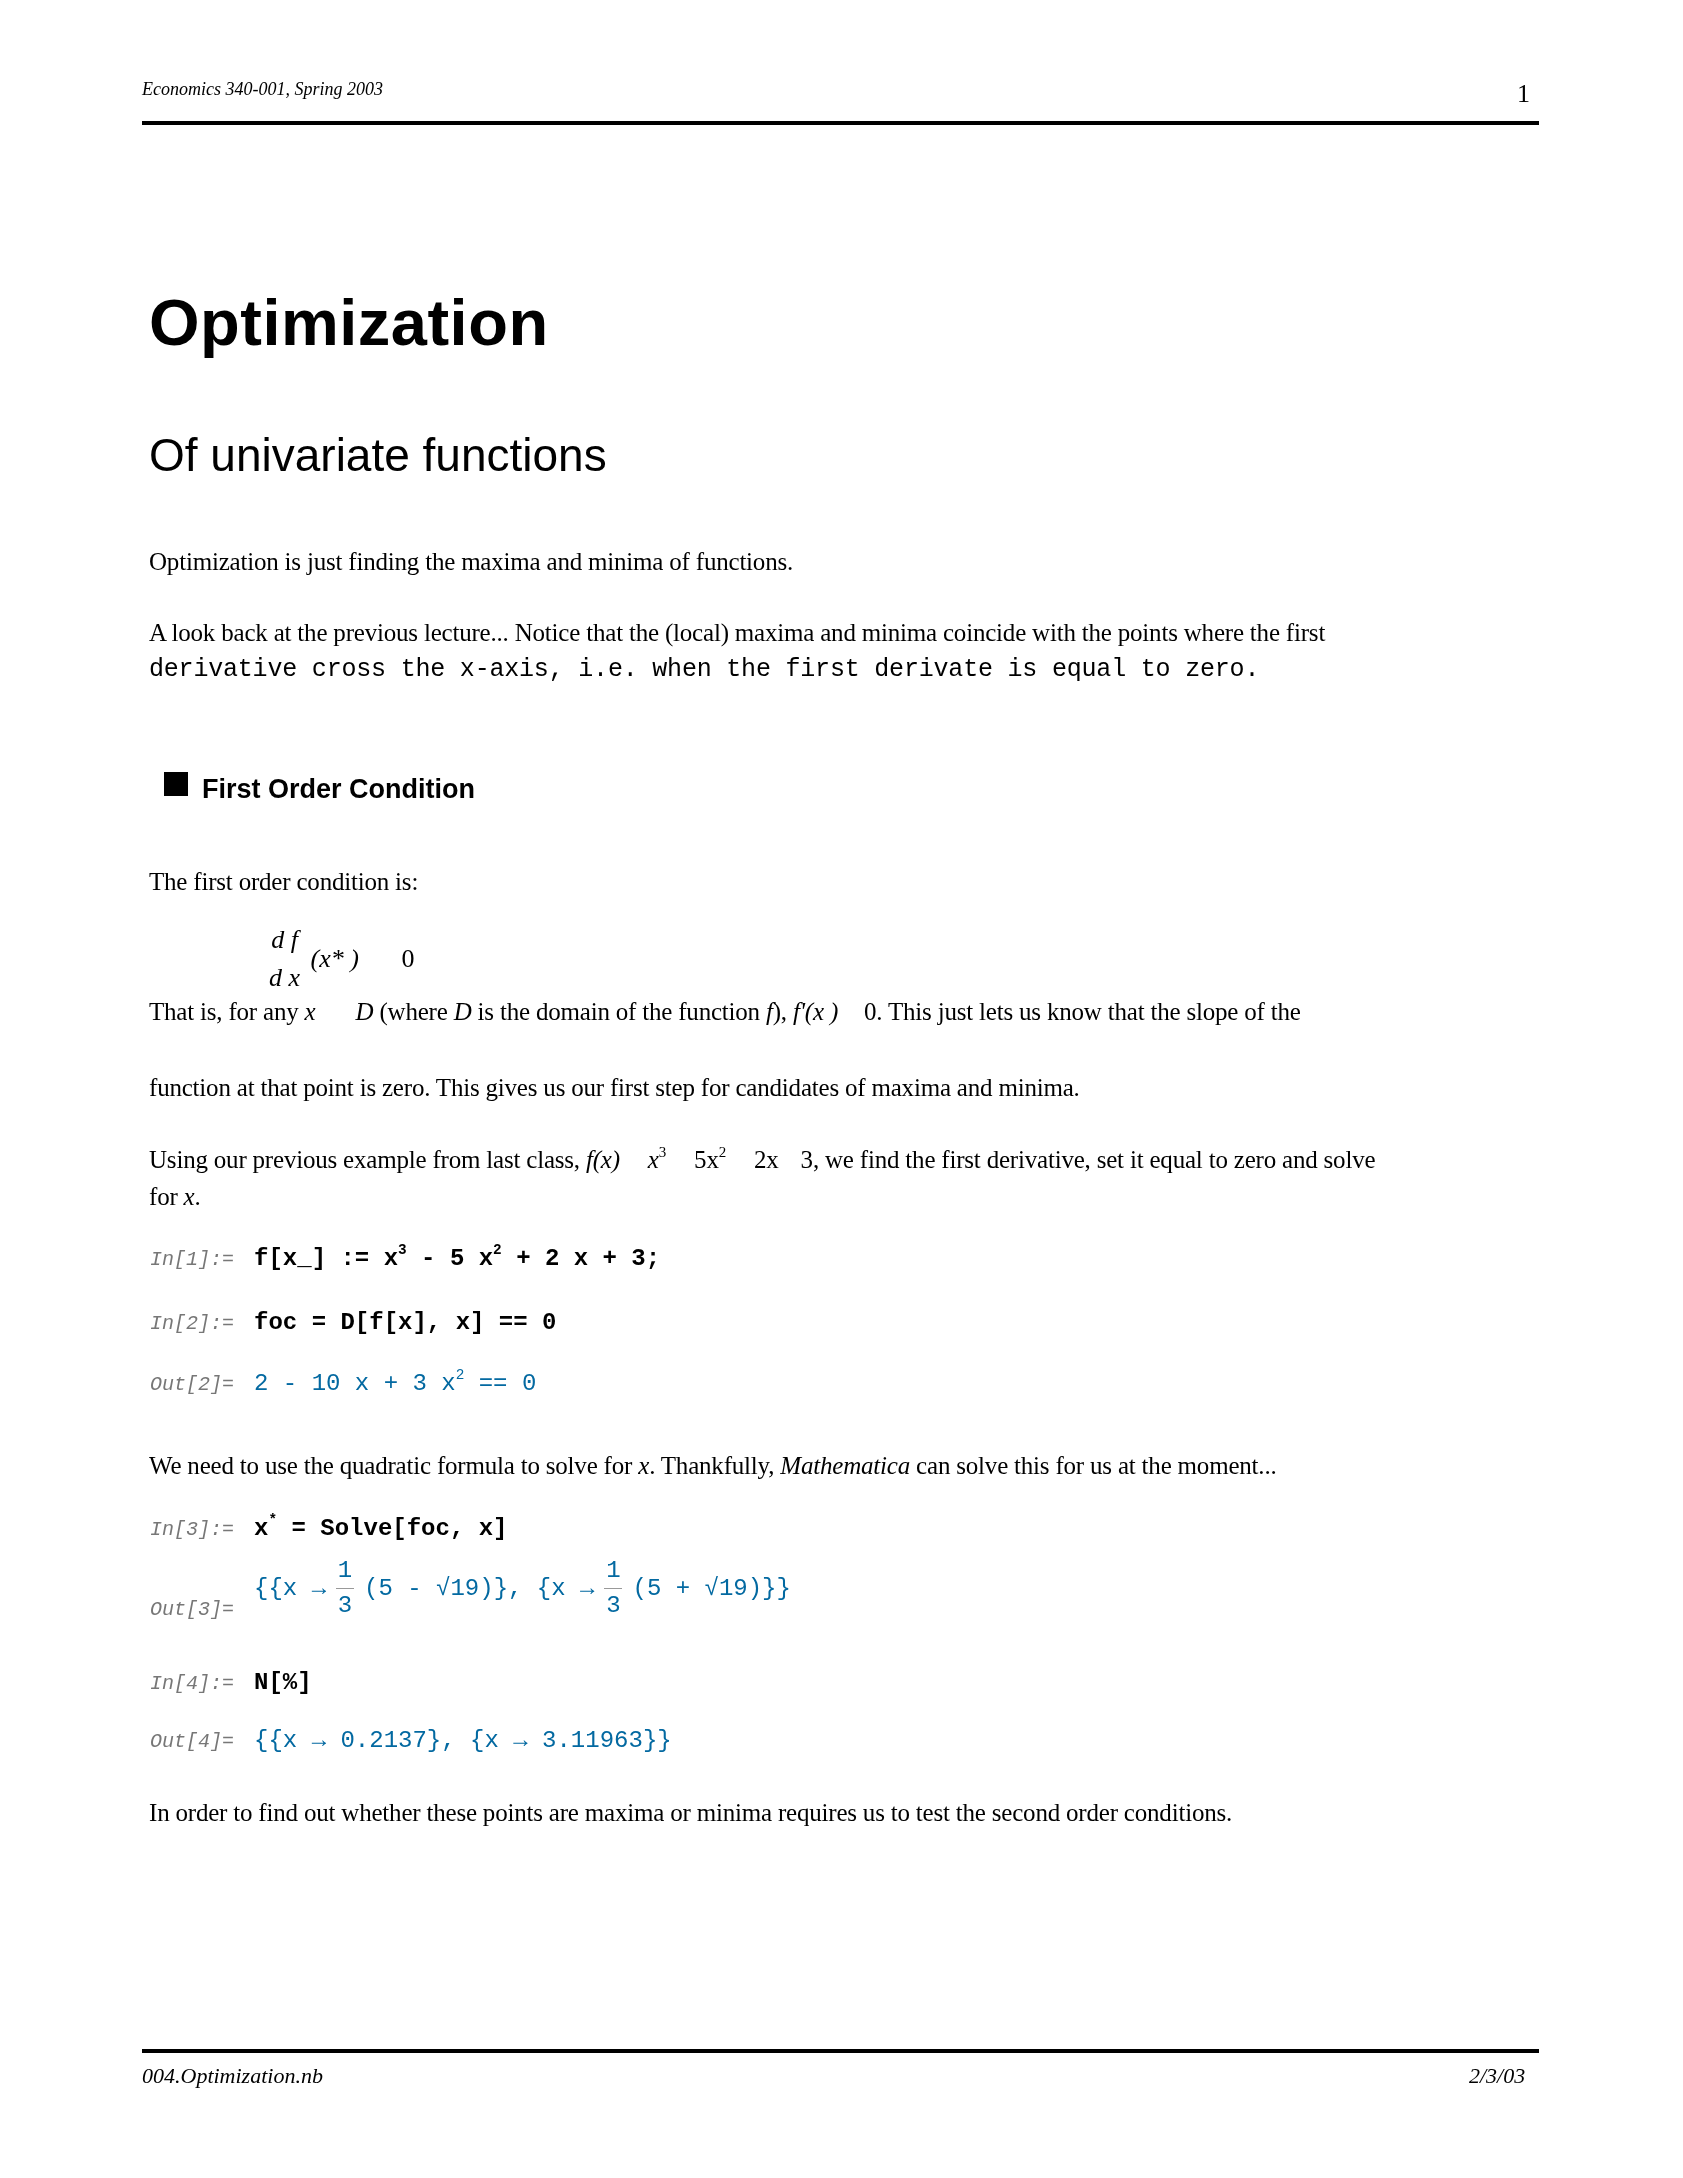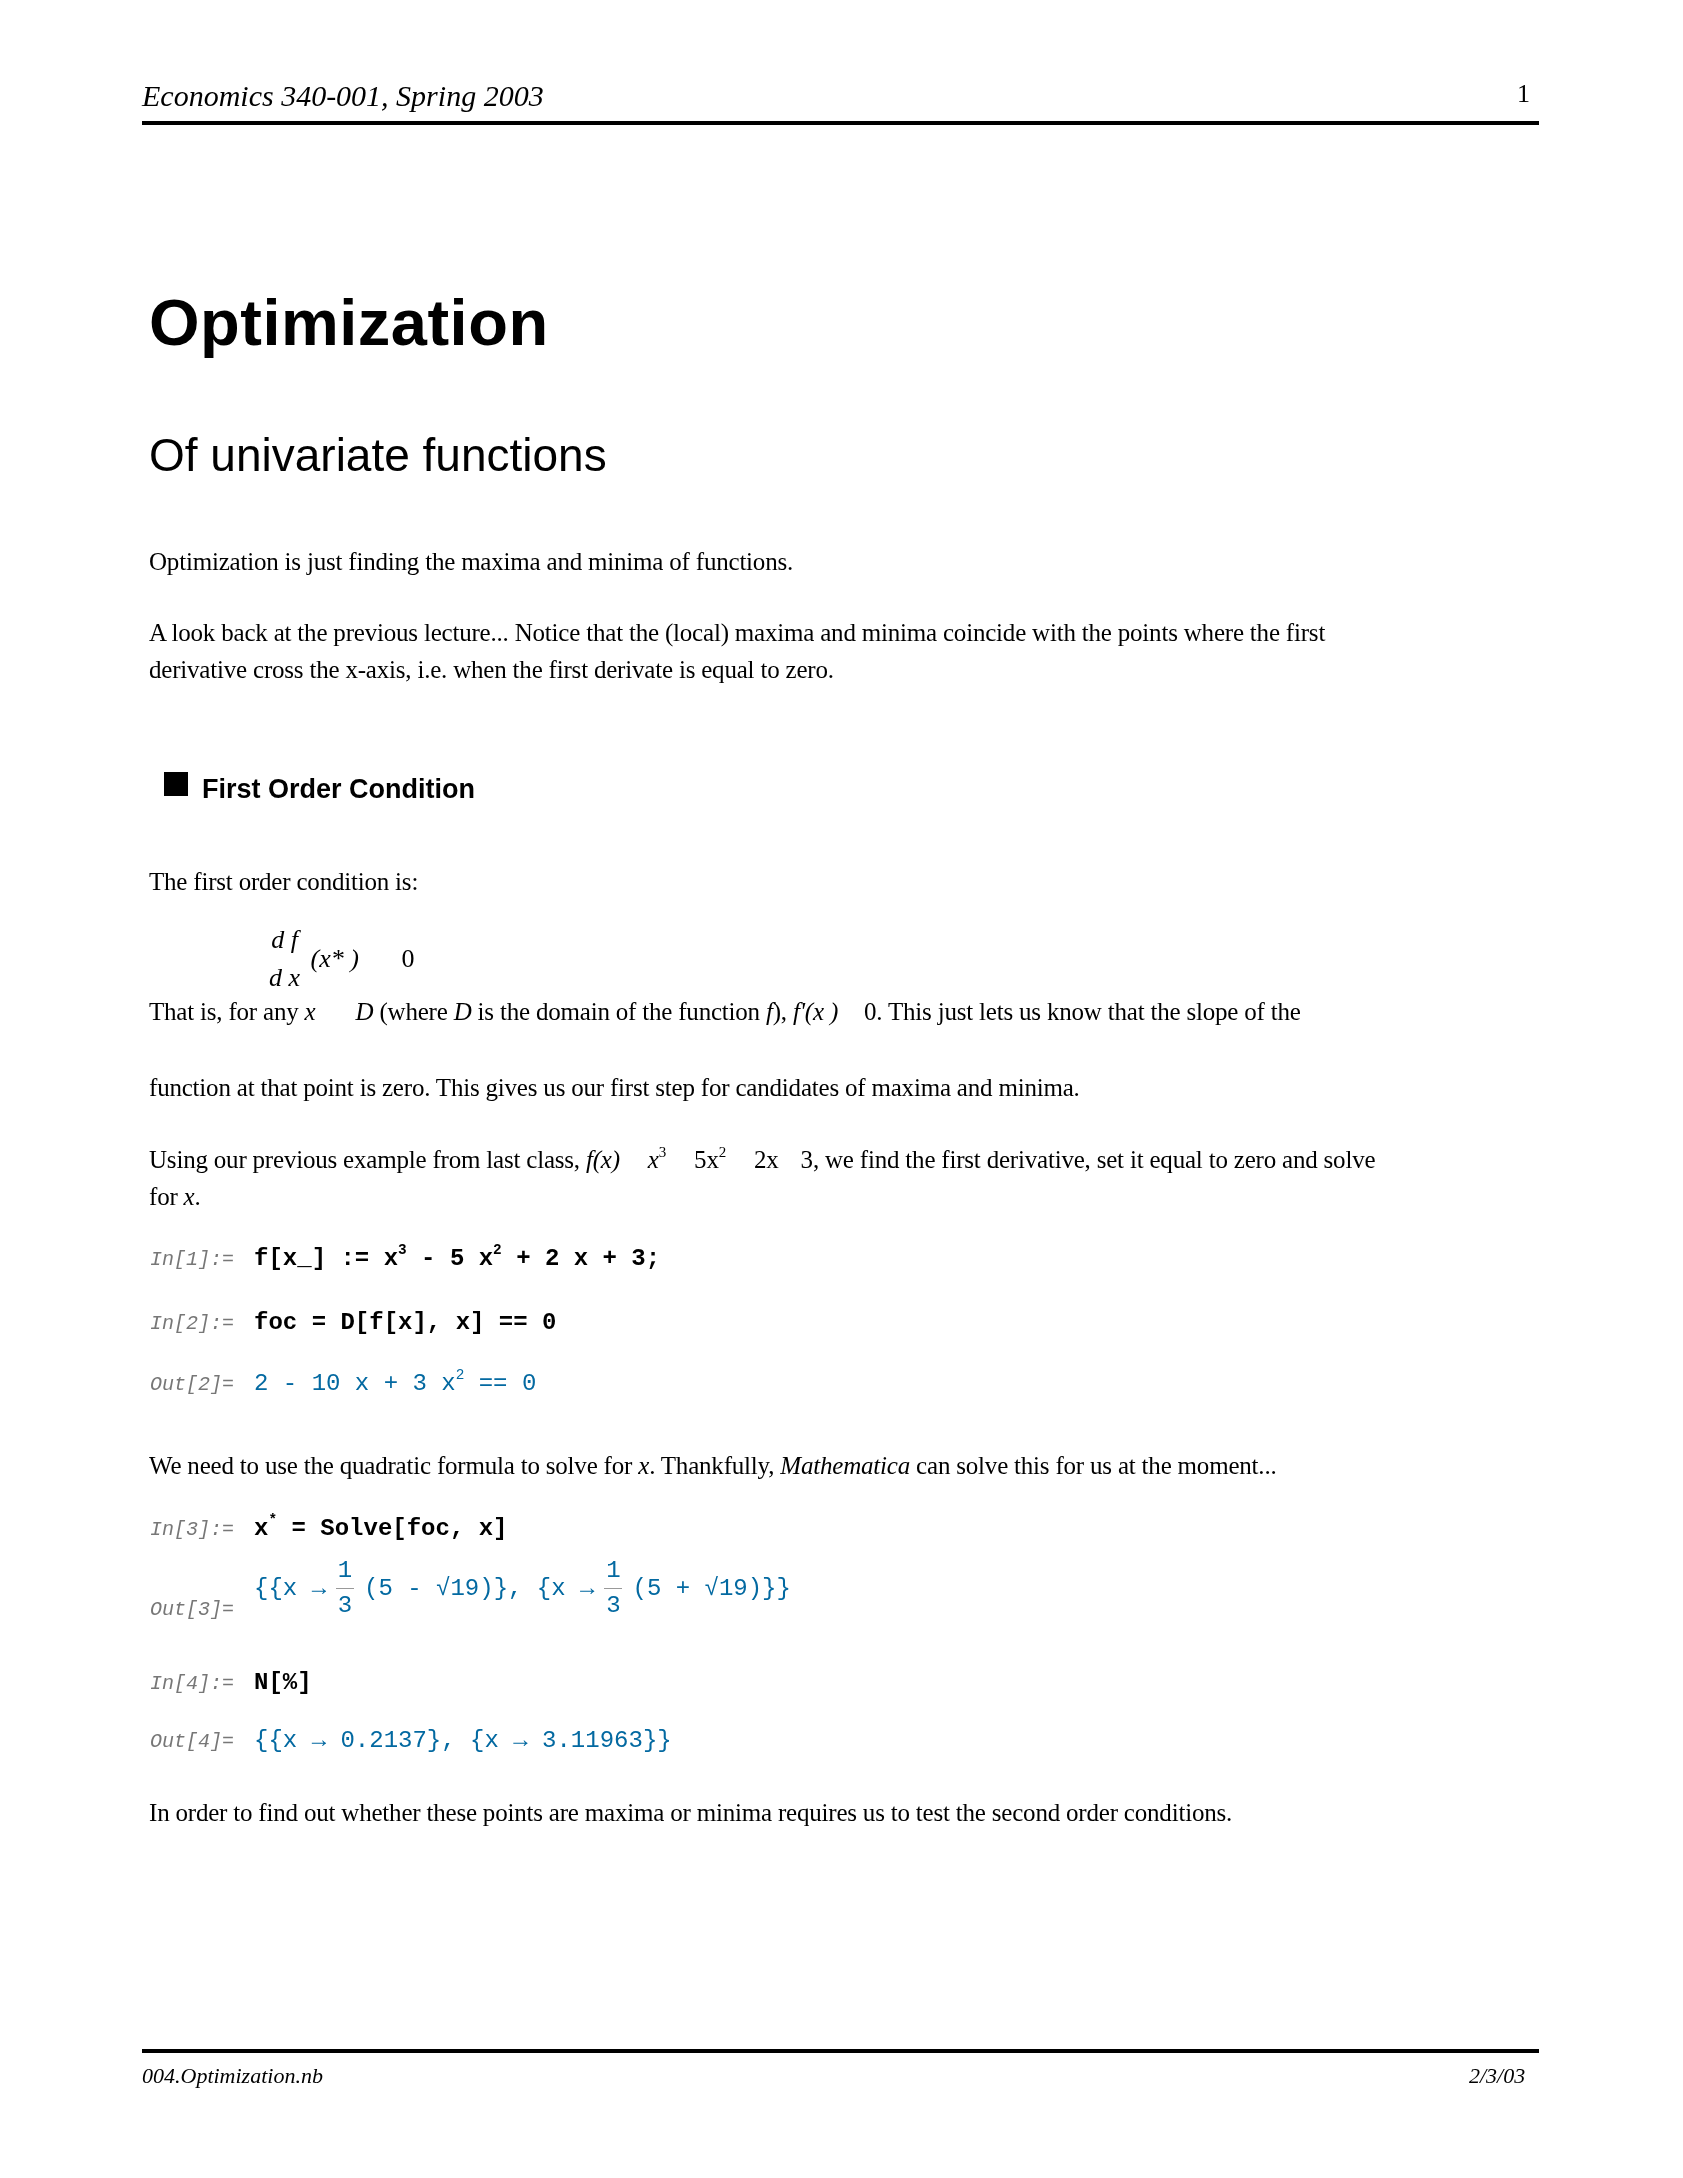--- a/index.html
+++ b/index.html
@@ -2,21 +2,21 @@
 <html><head>
 <meta charset="utf-8">
 <style>
   html, body { margin: 0; padding: 0; background: #ffffff; }
   body { width: 1683px; height: 2178px; position: relative; overflow: hidden; color: #000; }
   .abs { position: absolute; white-space: nowrap; }
   .serif { font-family: "Liberation Serif", "DejaVu Serif", serif; }
   .sans { font-family: "Liberation Sans", "DejaVu Sans", sans-serif; }
   .it { font-style: italic; }
 
-  .running-head { left: 142px; top: 79px; font-size: 30px; font-style: italic; }
+  .running-head { left: 142px; top: 79px; font-size: 18px; font-style: italic; }
   .page-num { left: 1517px; top: 79px; font-size: 26px; }
   .rule { position: absolute; left: 142px; width: 1397px; height: 4px; background: #000; }
 
   .title { left: 149px; top: 285px; font-size: 65px; font-weight: bold; letter-spacing: 0.5px; }
   .subtitle { left: 149px; top: 428px; font-size: 46px; }
 
   .para { left: 149px; font-size: 25px; line-height: 38px; letter-spacing: -0.2px; text-align: center; }
 
   .section { left: 164px; top: 772px; font-size: 27px; font-weight: bold; }
   .section .bullet { display: inline-block; width: 24px; height: 24px; background: #000; margin-right: 14px; vertical-align: 2px; }
@@ -43,21 +43,21 @@
 
 <div class="abs serif running-head">Economics 340-001, Spring 2003</div>
 <div class="abs serif page-num">1</div>
 <div class="rule" style="top:121px;"></div>
 
 <div class="abs sans title">Optimization</div>
 <div class="abs sans subtitle">Of univariate functions</div>
 
 <div class="abs serif para" style="top:543px;">Optimization is just finding the maxima and minima of functions.</div>
 <div class="abs serif para" style="top:614px;">A look back at the previous lecture...  Notice that the (local) maxima and minima coincide with the points where the first</div>
-<div class="abs serif para" style="top:651px;">derivative cross the x-axis, i.e. when the first derivate is equal to zero.</div>
+<div class="abs serif para" style="top:651px;font-family:Liberation Mono, monospace;">derivative cross the x-axis, i.e. when the first derivate is equal to zero.</div>
 
 <div class="abs sans section">
   <span class="bullet"></span><span>First Order Condition</span>
 </div>
 
 <div class="abs serif para" style="top:863px;">The first order condition is:</div>
 
 <div class="abs serif frac-wrap">
   <span class="frac">
     <span class="num">d f</span>

